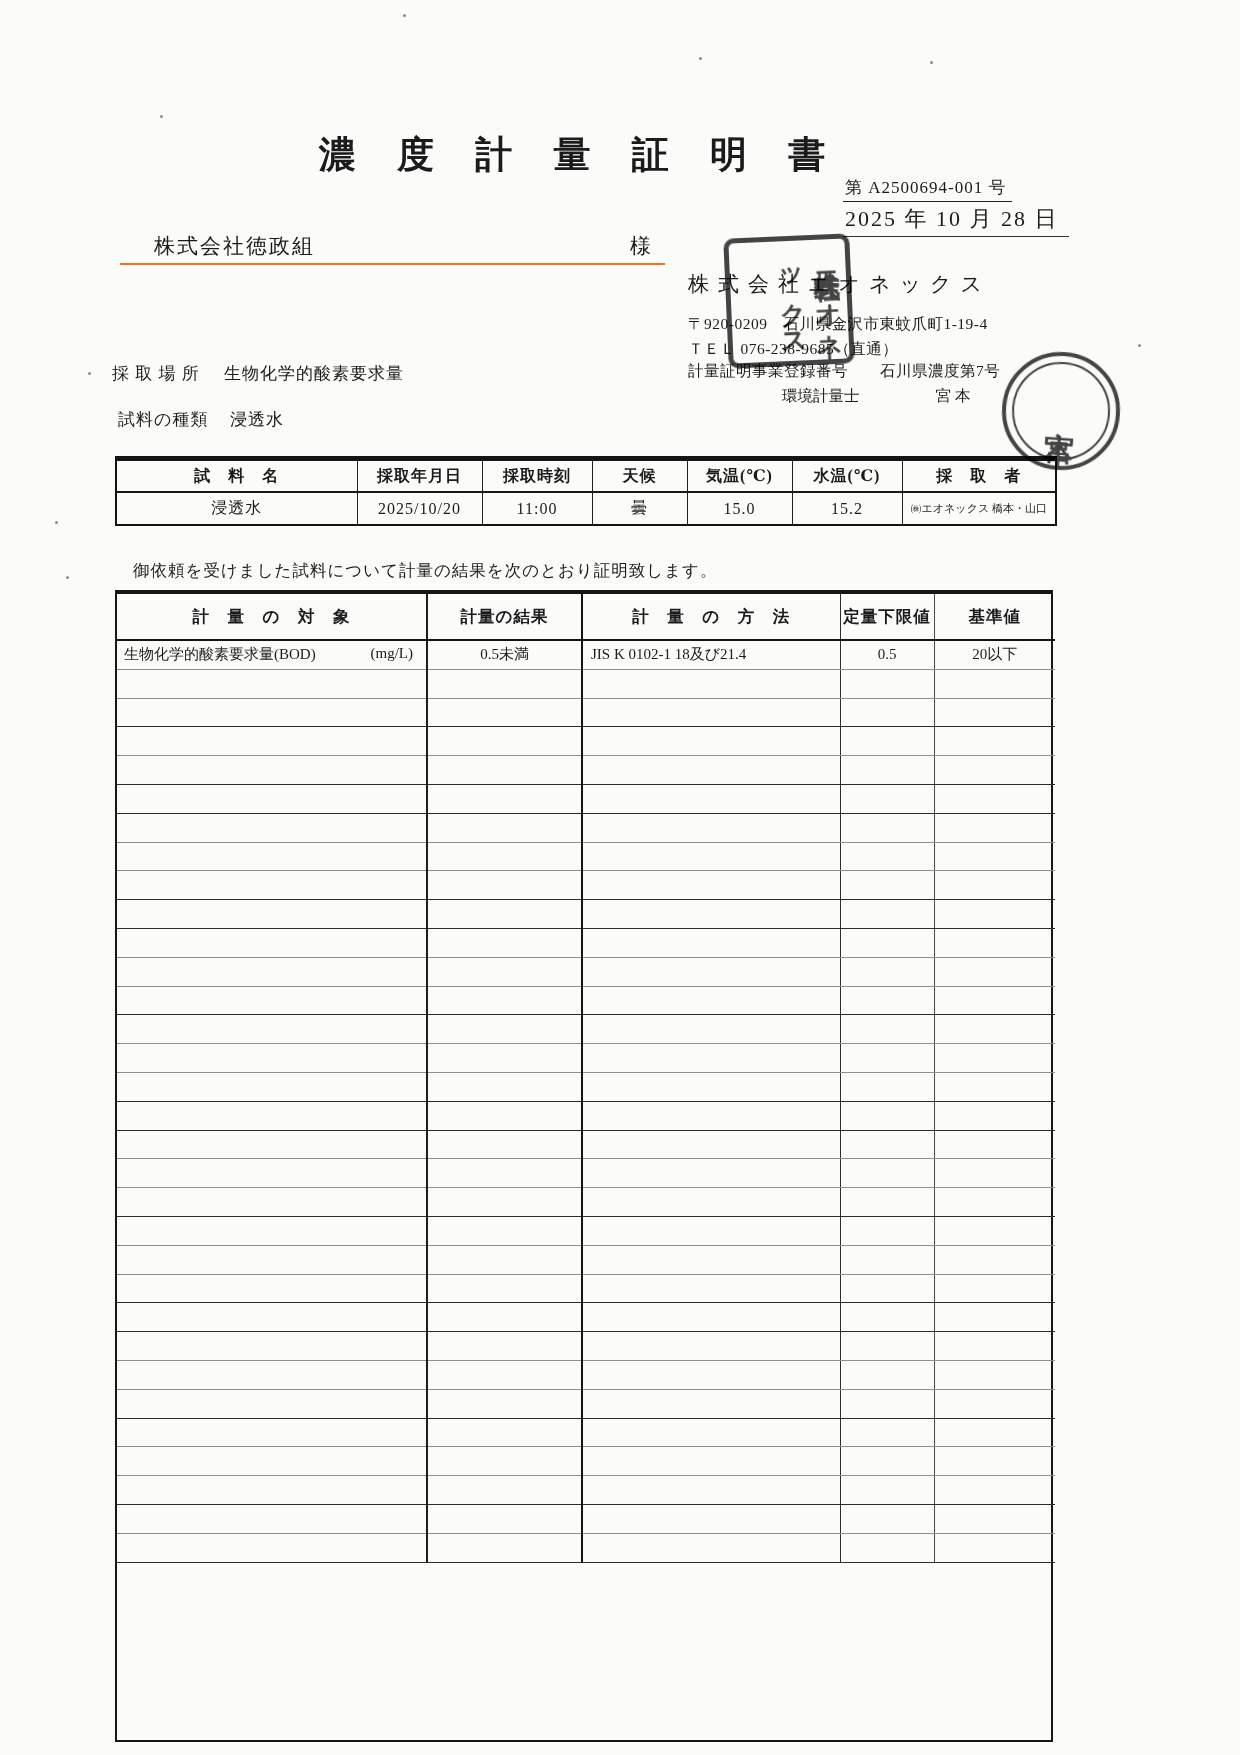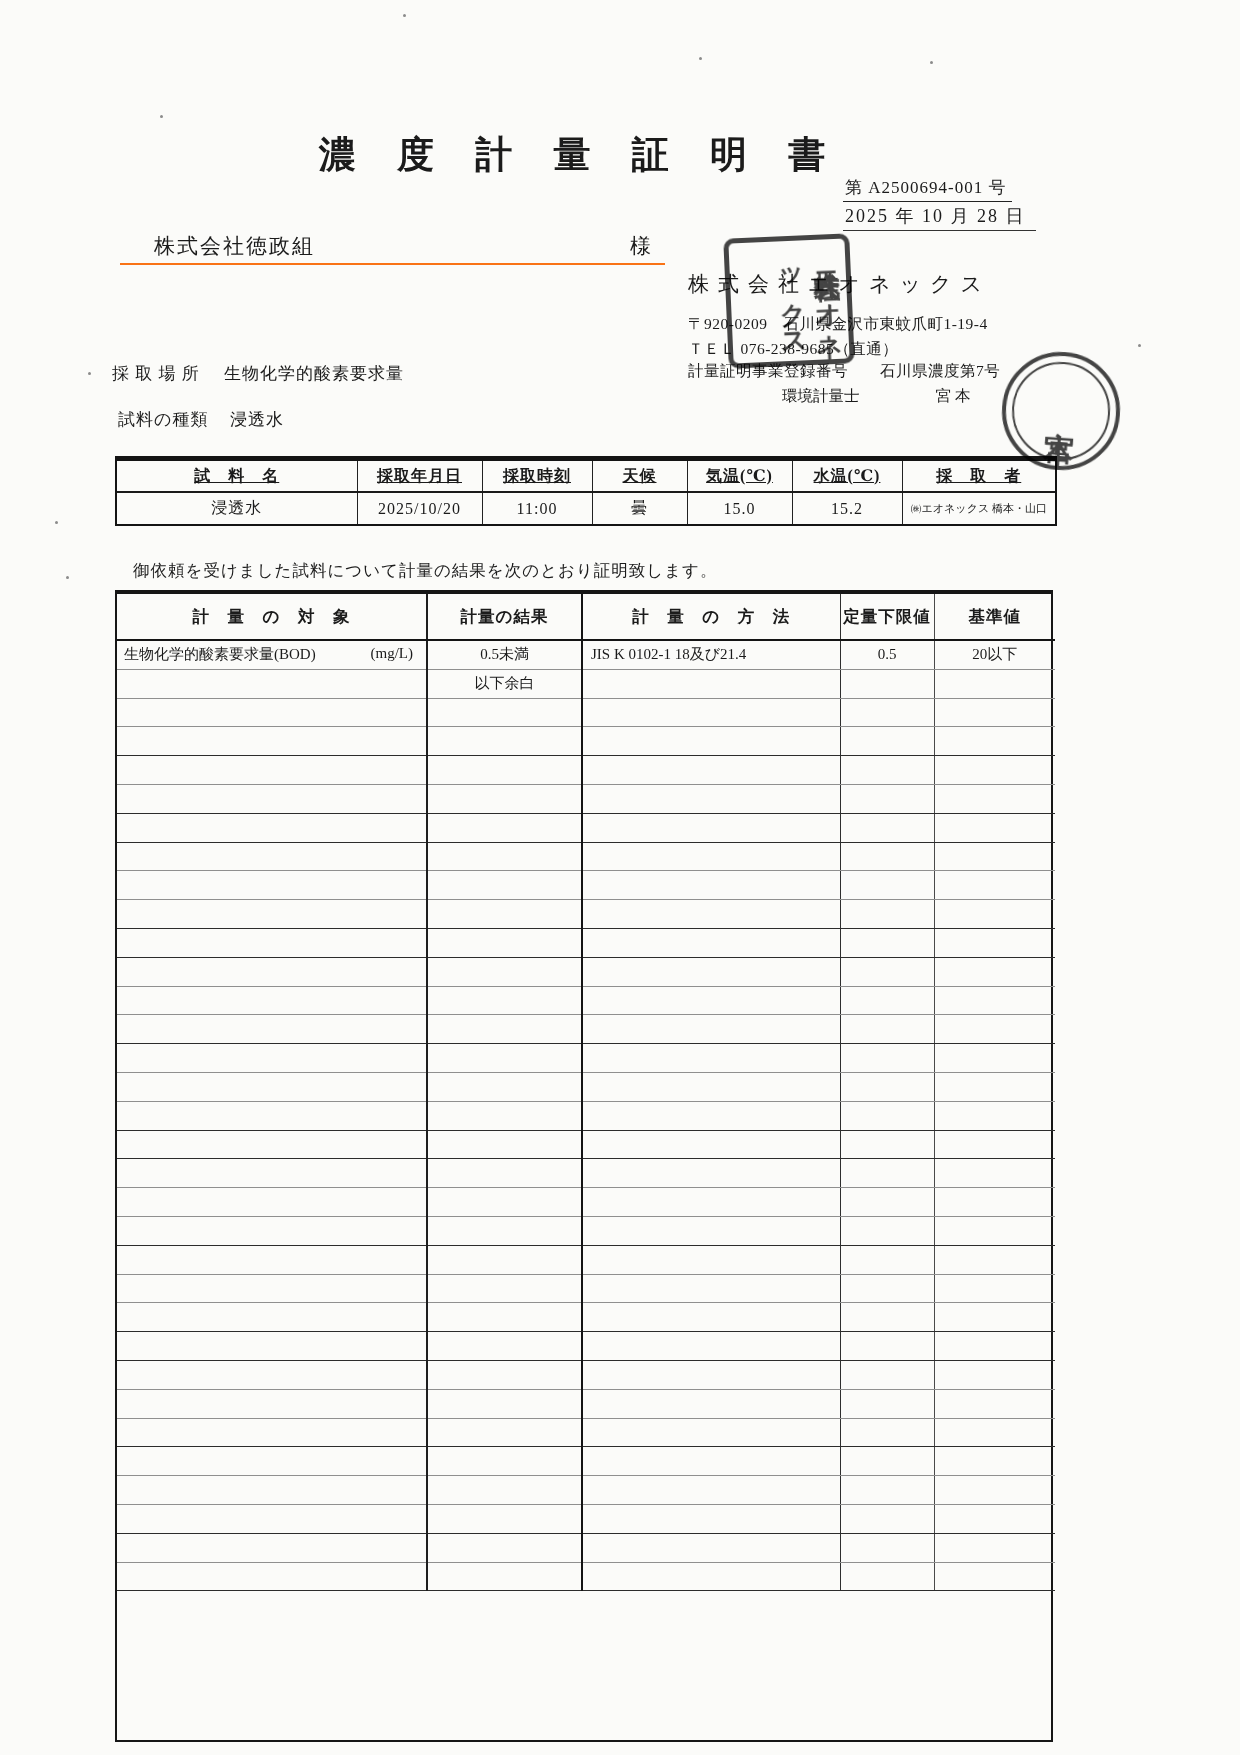--- a/index.html
+++ b/index.html
@@ -6,21 +6,21 @@
   .page{
     position:relative;width:1240px;height:1755px;margin:0 auto;
     background:#fbfbf9;overflow:hidden;color:#1b1b1b;
     font-family:"Liberation Serif","DejaVu Serif",serif;
     -webkit-font-smoothing:antialiased;
   }
   .abs{position:absolute;}
   
   .title{top:130px;left:0;right:80px;text-align:center;font-size:37px;font-weight:600;letter-spacing:16px;}
   .doc-number{top:176px;left:843px;font-size:17px;border-bottom:1.5px solid #222;padding:0 6px 2px 2px;letter-spacing:1px;}
-  .doc-date{top:204px;left:843px;font-size:18px;border-bottom:1.5px solid #333;padding:0 10px 2px 2px;letter-spacing:2px;}
+  .doc-date{top:204px;left:843px;font-size:22px;border-bottom:1.5px solid #333;padding:0 10px 2px 2px;letter-spacing:2px;}
   .addressee{top:232px;left:120px;width:545px;border-bottom:2px solid #f97316;display:flex;align-items:flex-end;padding-bottom:3px;}
   .addressee .name{font-size:21px;letter-spacing:2px;padding-left:34px;}
   .addressee .honorific{font-size:21px;margin-left:auto;margin-right:14px;}
   
   .field{font-size:17px;display:flex;}
   .field .lbl{width:112px;flex:0 0 112px;letter-spacing:1px;}
   .field .val{letter-spacing:1px;}
   .f-subject{top:318px;left:118px;}
   .f-location{top:362px;left:112px;}
   .f-sample{top:408px;left:118px;}
@@ -41,21 +41,21 @@
   }
   .stamp-round{
     top:352px;left:1002px;width:110px;height:110px;border:4px solid #161616;border-radius:50%;
     transform:rotate(4deg);display:flex;align-items:center;justify-content:center;overflow:hidden;
   }
   .stamp-round .inner-ring{position:absolute;inset:6px;border:2px solid #161616;border-radius:50%;}
   .stamp-round .stext{writing-mode:vertical-rl;font-size:30px;font-weight:bold;letter-spacing:4px;}
   
   .sample-wrap{top:456px;left:115px;width:938px;border:2.5px solid #141414;border-top-width:5px;}
   table{border-collapse:collapse;table-layout:fixed;width:100%;}
-  .sample-table th{border-right:1.5px solid #222;border-bottom:2px solid #1a1a1a;height:28px;font-size:16px;font-weight:600;letter-spacing:1px;text-decoration:underline;}
+  .sample-table th{border-right:1.5px solid #222;border-bottom:2px solid #1a1a1a;height:28px;font-size:16px;font-weight:600;letter-spacing:1px;}
   .sample-table td{border-right:1.5px solid #222;height:29px;font-size:16px;text-align:center;letter-spacing:1px;}
   .sample-table th:last-child,.sample-table td:last-child{border-right:none;}
   .sample-table td.sc6{font-size:11px;letter-spacing:0;}
   
   .statement{top:560px;left:133px;font-size:16.5px;letter-spacing:1px;}
   
   .result-wrap{top:590px;left:115px;width:938px;height:1152px;border:2.5px solid #161616;border-top-width:4px;box-sizing:border-box;}
   .result-table th{border-bottom:2.5px solid #141414;height:43px;font-size:16.5px;font-weight:600;letter-spacing:1px;}
   .result-table td{height:25.8px;font-size:15px;text-align:center;overflow:hidden;white-space:nowrap;}
   .result-table th,.result-table td{border-right:1px solid #4a4a4a;}
@@ -182,27 +182,20 @@
       <tbody>
           <tr>
             <td class="c-target"><span class="tunit">(mg/L)</span><span class="tname">生物化学的酸素要求量(BOD)</span></td>
             <td>0.5未満</td>
             <td class="c-method">JIS K 0102-1 18及び21.4</td>
             <td>0.5</td>
             <td>20以下</td>
           </tr>
           <tr>
             <td class="c-target"><span class="tunit"></span><span class="tname"></span></td>
-            <td>以下余白</td>
-            <td class="c-method"></td>
-            <td></td>
-            <td></td>
-          </tr>
-          <tr>
-            <td class="c-target"><span class="tunit"></span><span class="tname"></span></td>
             <td></td>
             <td class="c-method"></td>
             <td></td>
             <td></td>
           </tr>
           <tr class="dark">
             <td class="c-target"><span class="tunit"></span><span class="tname"></span></td>
             <td></td>
             <td class="c-method"></td>
             <td></td>

